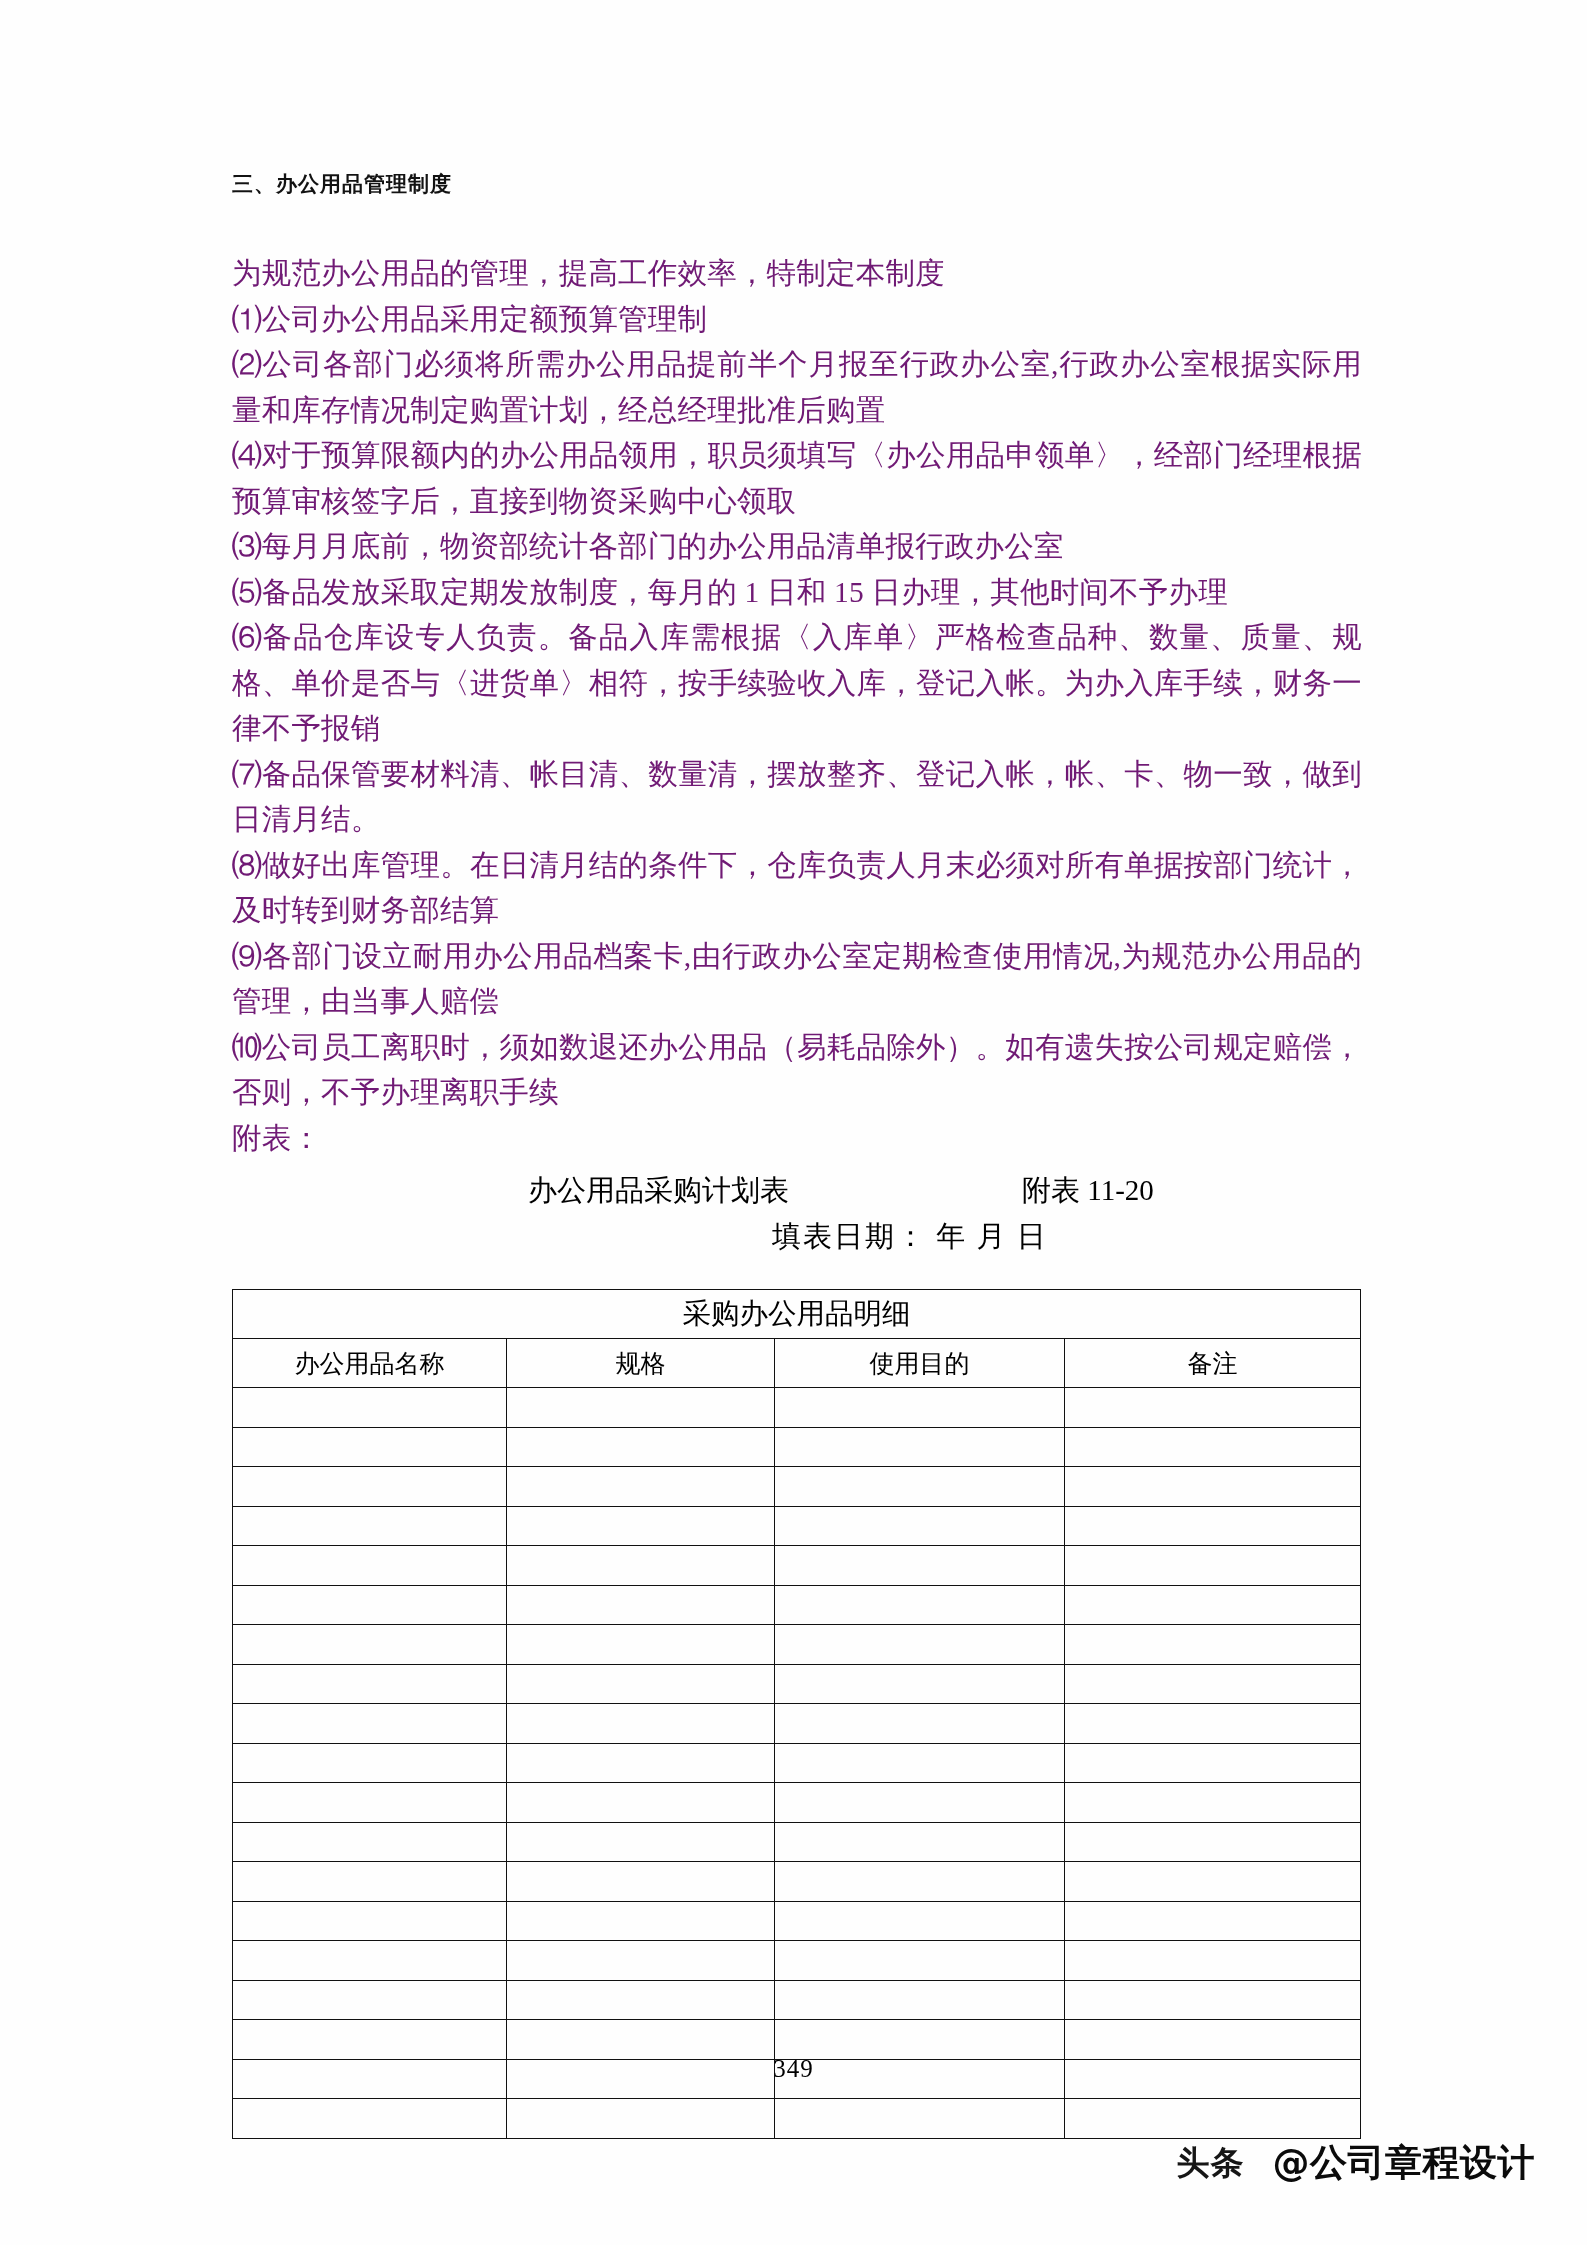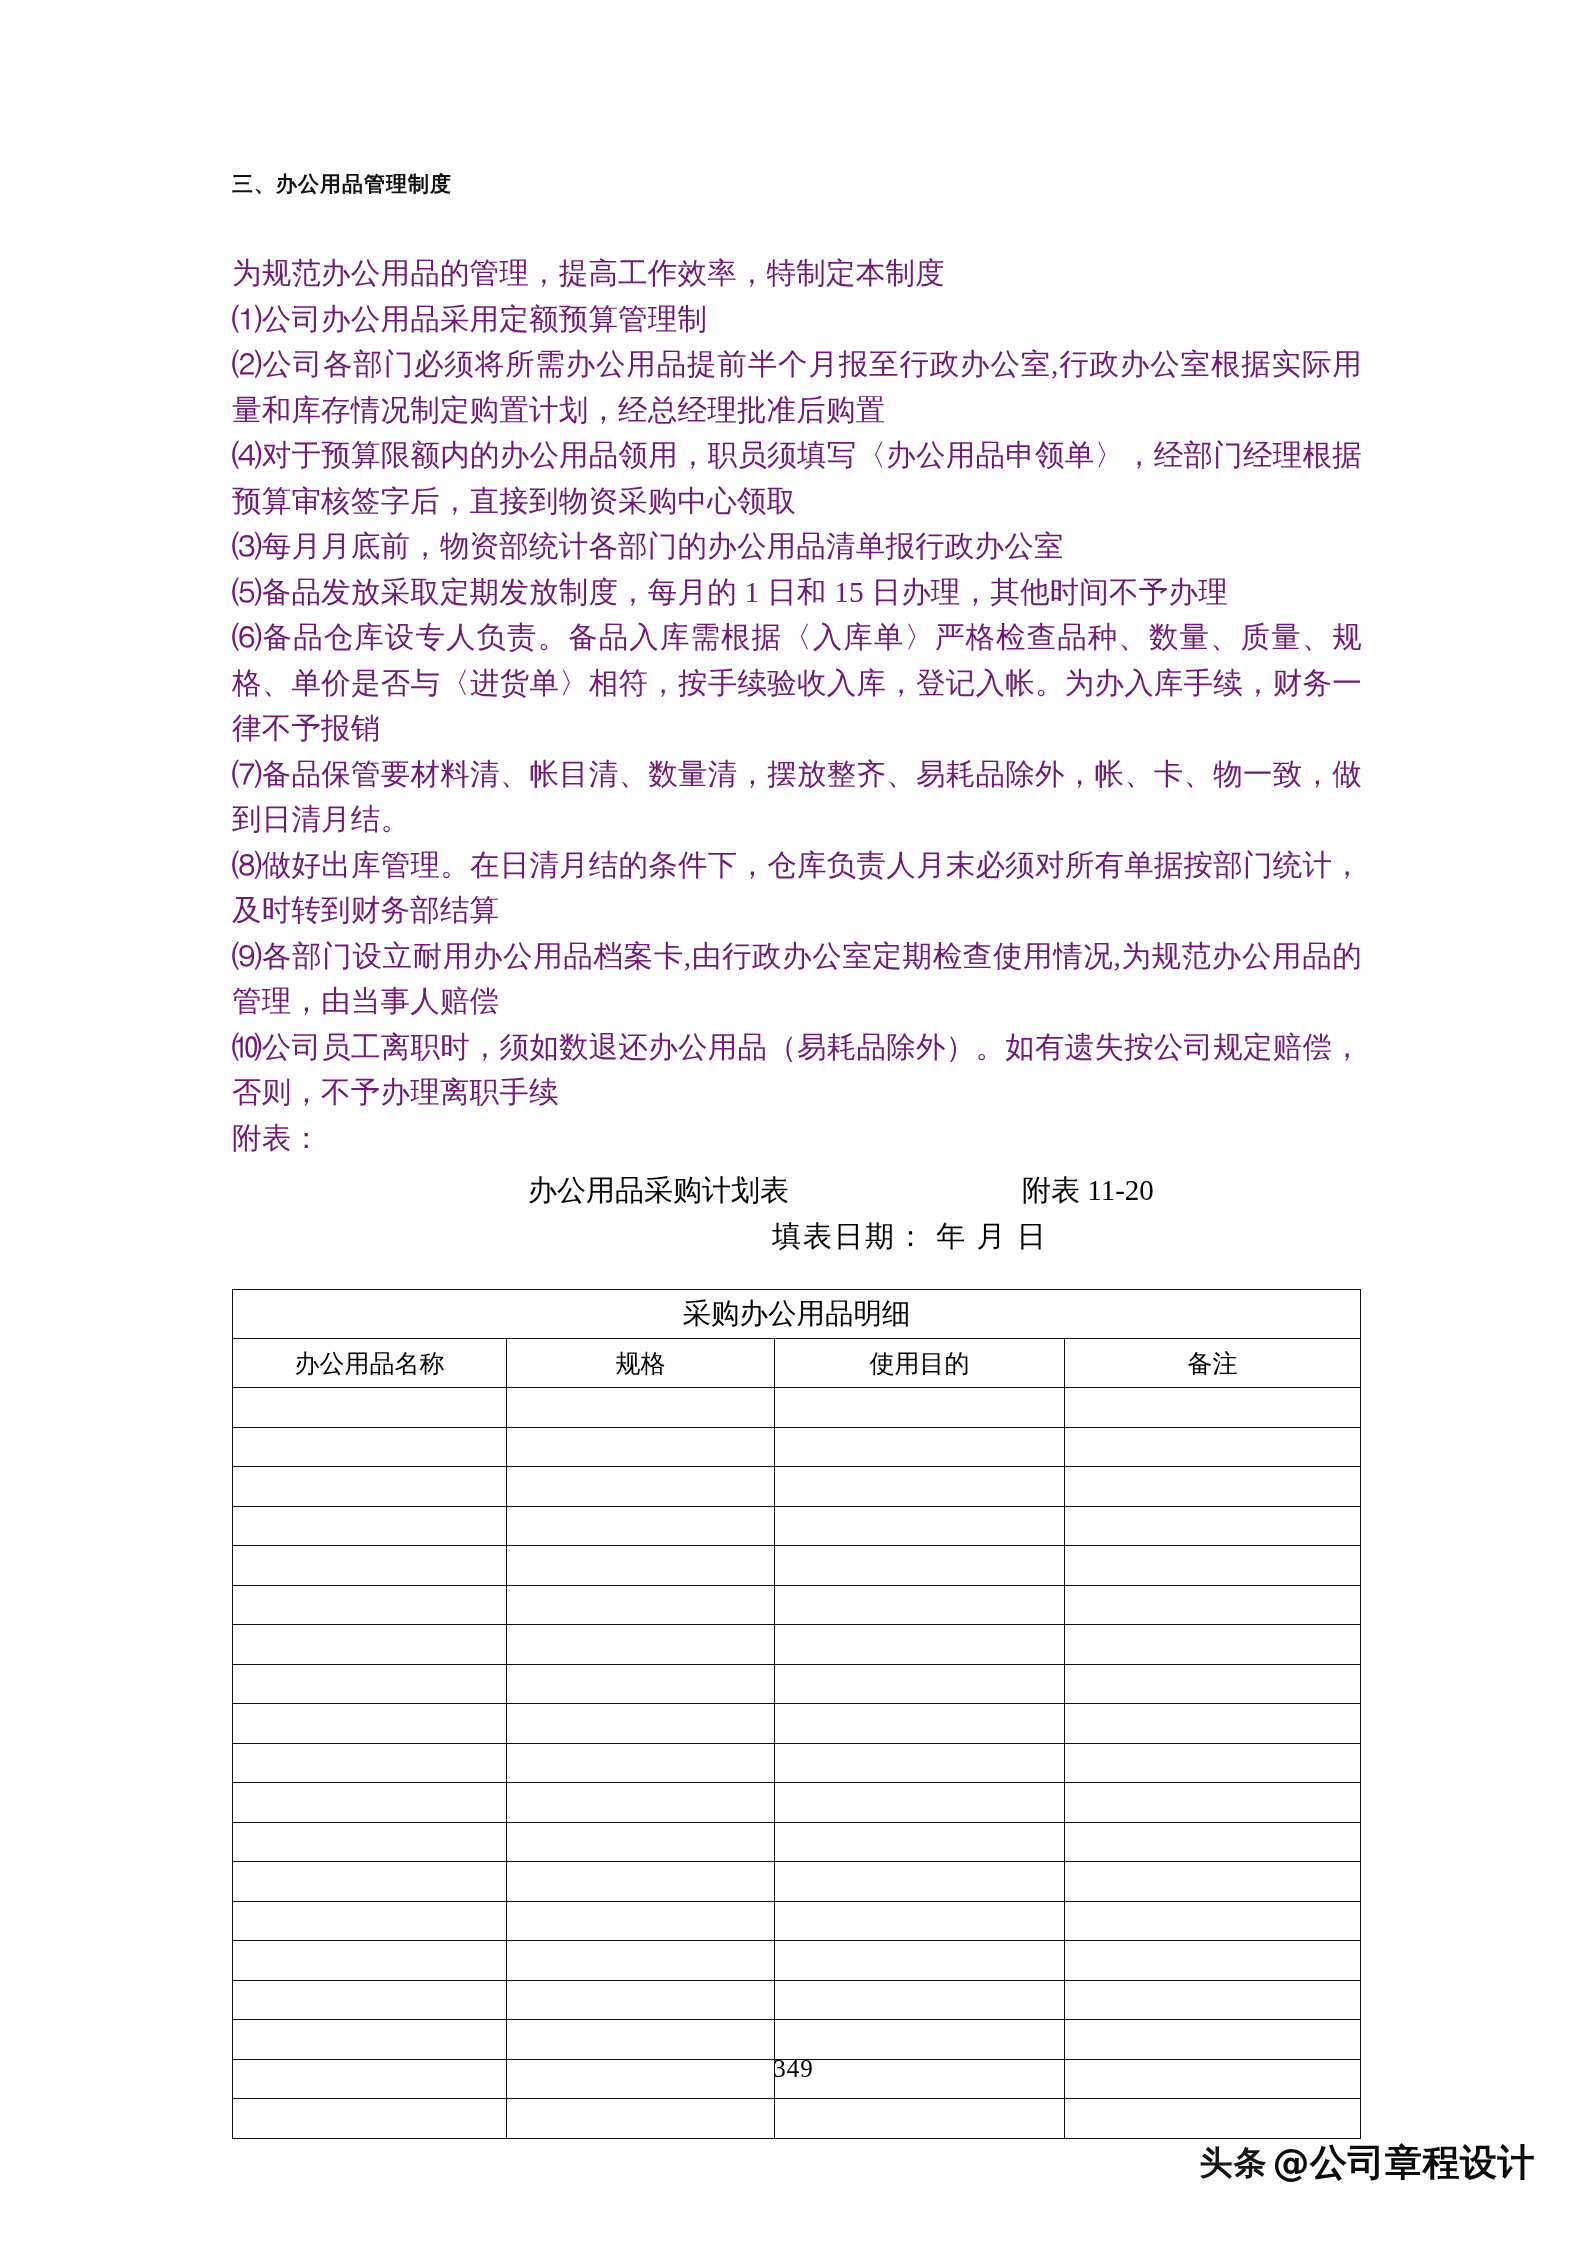--- a/index.html
+++ b/index.html
@@ -129,21 +129,21 @@
     letter-spacing: 1px;
   }
 
   
   .watermark {
     position: absolute;
     right: 52px;
     top: 2138px;
     display: flex;
     align-items: center;
-    gap: 5px;
+    gap: 28px;
     font-family: "DejaVu Sans", "Liberation Sans", sans-serif;
   }
   .wm-badge {
     font-size: 33px;
     font-weight: bold;
     color: #161616;
     letter-spacing: 1px;
   }
   .wm-name {
     font-size: 37px;
@@ -162,21 +162,21 @@
     <h1 class="doc-title">三、办公用品管理制度</h1>
 
     <div class="body-block">
       <p class="para">为规范办公用品的管理，提高工作效率，特制定本制度</p>
       <p class="para">⑴公司办公用品采用定额预算管理制</p>
       <p class="para">⑵公司各部门必须将所需办公用品提前半个月报至行政办公室,行政办公室根据实际用量和库存情况制定购置计划，经总经理批准后购置</p>
       <p class="para">⑷对于预算限额内的办公用品领用，职员须填写〈办公用品申领单〉，经部门经理根据预算审核签字后，直接到物资采购中心领取</p>
       <p class="para">⑶每月月底前，物资部统计各部门的办公用品清单报行政办公室</p>
       <p class="para">⑸备品发放采取定期发放制度，每月的 1 日和 15 日办理，其他时间不予办理</p>
       <p class="para">⑹备品仓库设专人负责。备品入库需根据〈入库单〉严格检查品种、数量、质量、规格、单价是否与〈进货单〉相符，按手续验收入库，登记入帐。为办入库手续，财务一律不予报销</p>
-      <p class="para">⑺备品保管要材料清、帐目清、数量清，摆放整齐、易耗品除外，帐、卡、物一致，做到日清月结。</p>
+      <p class="para">⑺备品保管要材料清、帐目清、数量清，摆放整齐、登记入帐，帐、卡、物一致，做到日清月结。</p>
       <p class="para">⑻做好出库管理。在日清月结的条件下，仓库负责人月末必须对所有单据按部门统计，及时转到财务部结算</p>
       <p class="para">⑼各部门设立耐用办公用品档案卡,由行政办公室定期检查使用情况,为规范办公用品的管理，由当事人赔偿</p>
       <p class="para">⑽公司员工离职时，须如数退还办公用品（易耗品除外）。如有遗失按公司规定赔偿，否则，不予办理离职手续</p>
       <p class="para">附表：</p>
     </div>
 
     <div class="table-heading-row">
       <span class="tbl-title">办公用品采购计划表</span>
       <span class="tbl-ref">附表 11-20</span>
     </div>

